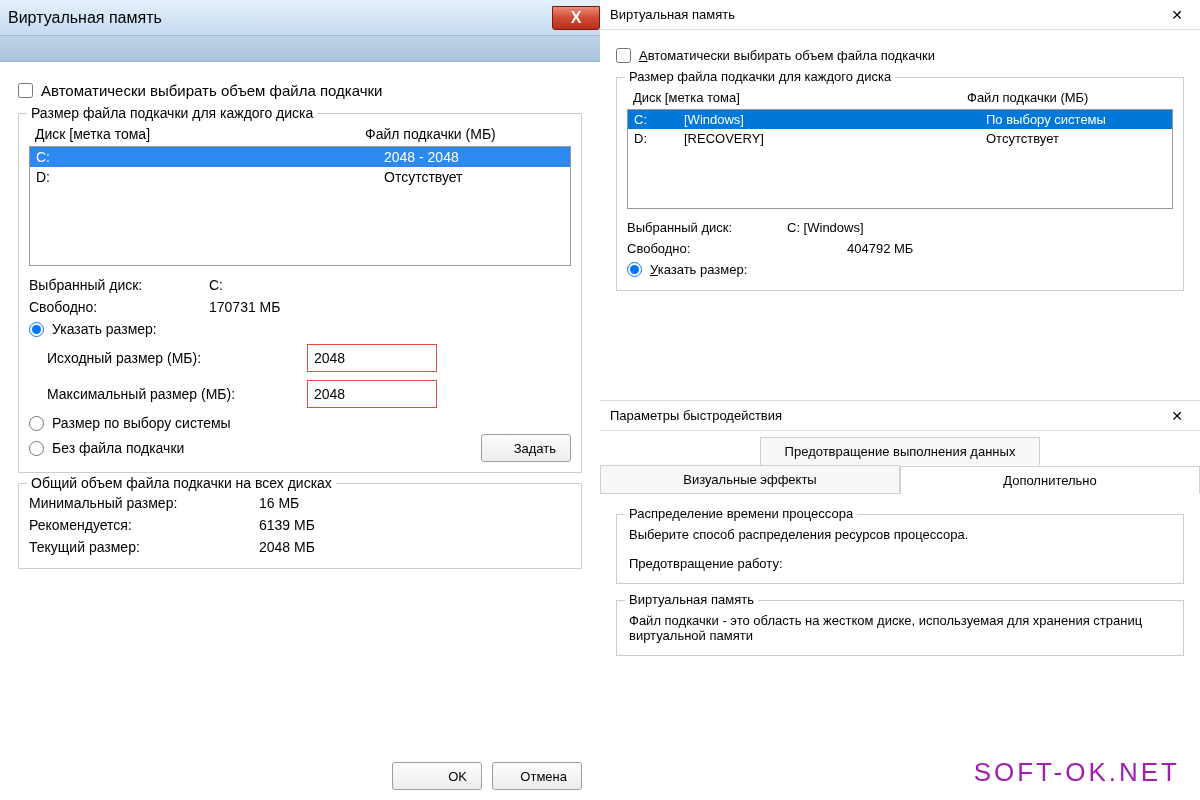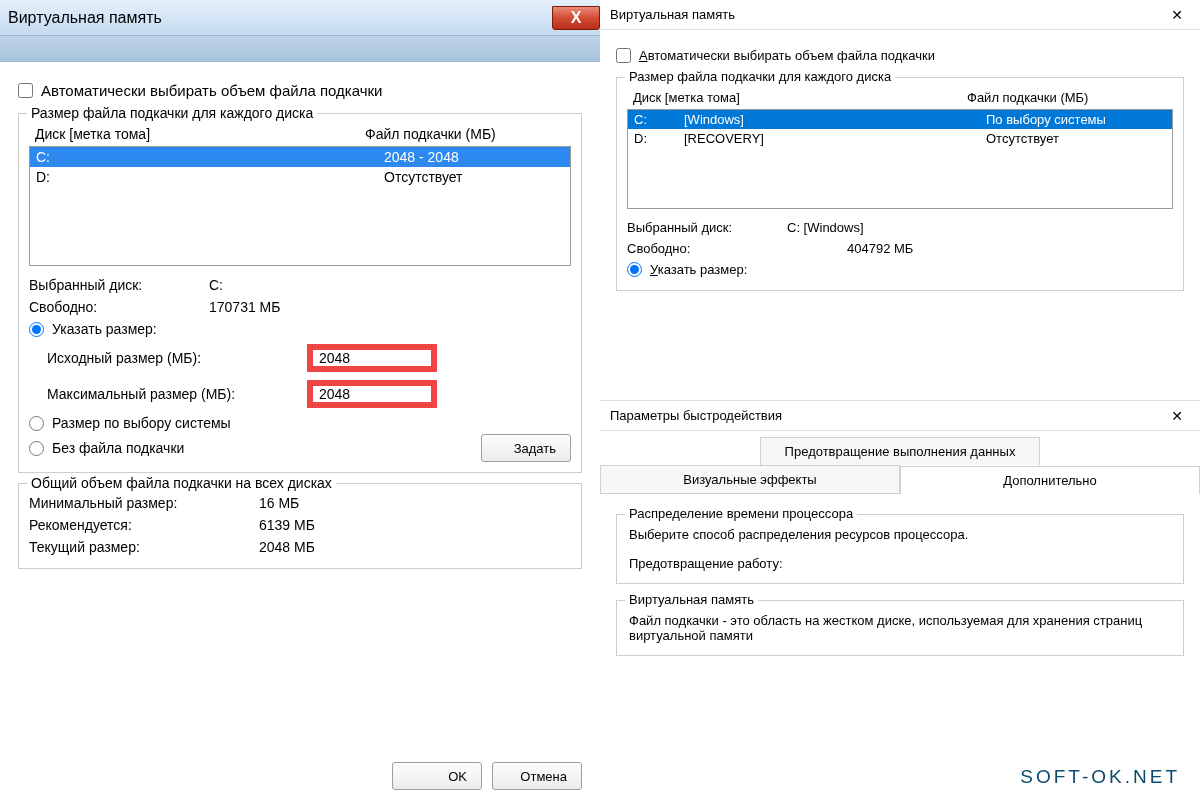--- a/index.html
+++ b/index.html
@@ -76,21 +76,21 @@
 .info-row .val { }
 .info-row-right { font-size: 13px; }
 .info-row-right .lab { width: 160px; }
 
 .radio-row { display: flex; align-items: center; padding: 3px 0; font-size: 14px; }
 .radio-row input[type=radio] { width: 15px; height: 15px; margin-right: 8px; }
 
 .size-input-row { display: flex; align-items: center; padding: 4px 0; }
 .size-input-row .lab { width: 260px; font-size: 14px; }
 .size-input-row input[type=text] {
-  width: 130px; height: 28px; border: 6px solid #ef4444; padding: 2px 6px; font-size: 14px;
+  width: 130px; height: 28px; border: 1px solid #ef4444; padding: 2px 6px; font-size: 14px;
 }
 .btn {
   min-width: 90px; height: 28px; padding: 2px 14px;
   background: linear-gradient(180deg, #fdfdfd 0%, #ececec 100%);
   border: 1px solid #9e9e9e; border-radius: 3px;
   font-size: 13px; cursor: pointer; text-align: right;
 }
 
 .dialog-buttons { display: flex; justify-content: flex-end; gap: 10px; padding: 10px 18px; }
 
@@ -117,21 +117,21 @@
 
 .perf-content { padding: 10px 16px; font-size: 13px; }
 .perf-group { border: 1px solid #cdcdcd; padding: 12px 12px; margin-top: 10px; position: relative; }
 .perf-group-title { position: absolute; top: -9px; left: 8px; background: #fff; padding: 0 4px; font-size: 13px; }
 .perf-radio-row { display: flex; align-items: center; gap: 30px; margin-top: 12px; }
 .perf-radio-row label { display: flex; align-items: center; gap: 6px; }
 .dotted-focus { border: 1px dotted #666; padding: 0 2px; }
 
 .watermark {
   position: absolute; right: 20px; bottom: 12px;
-  font-size: 19px; color: #0c4a6e; letter-spacing: 3px;
+  font-size: 26px; color: #a21caf; letter-spacing: 3px;
   font-weight: 300; pointer-events: none;
 }
 </style>
 </head>
 <body>
 
 <div class="left-panel">
   <div class="titlebar-win7">
     <span class="title">Виртуальная память</span>
     <div class="close-win7">

